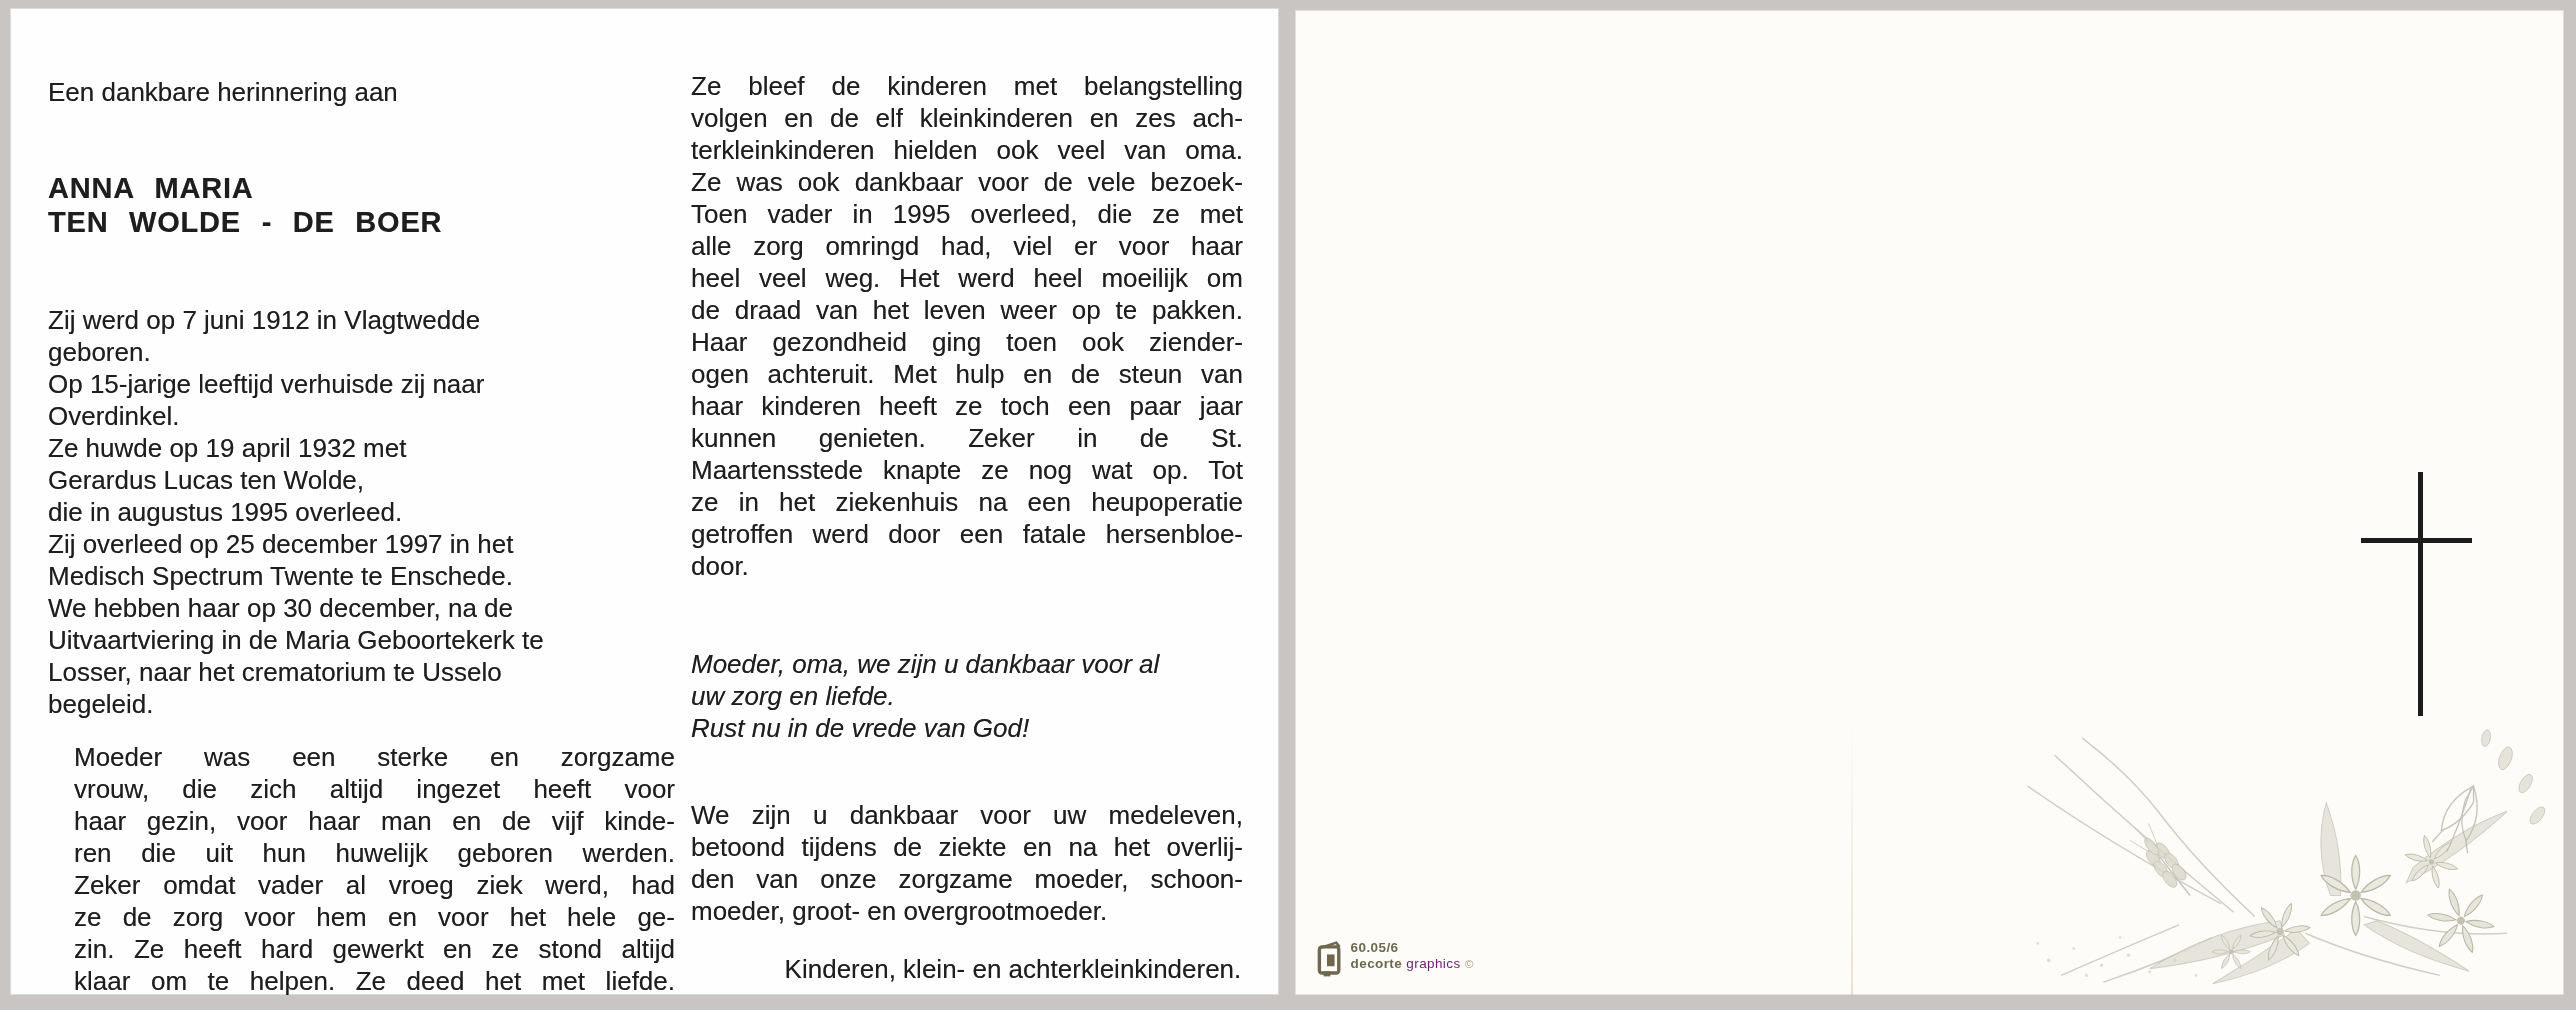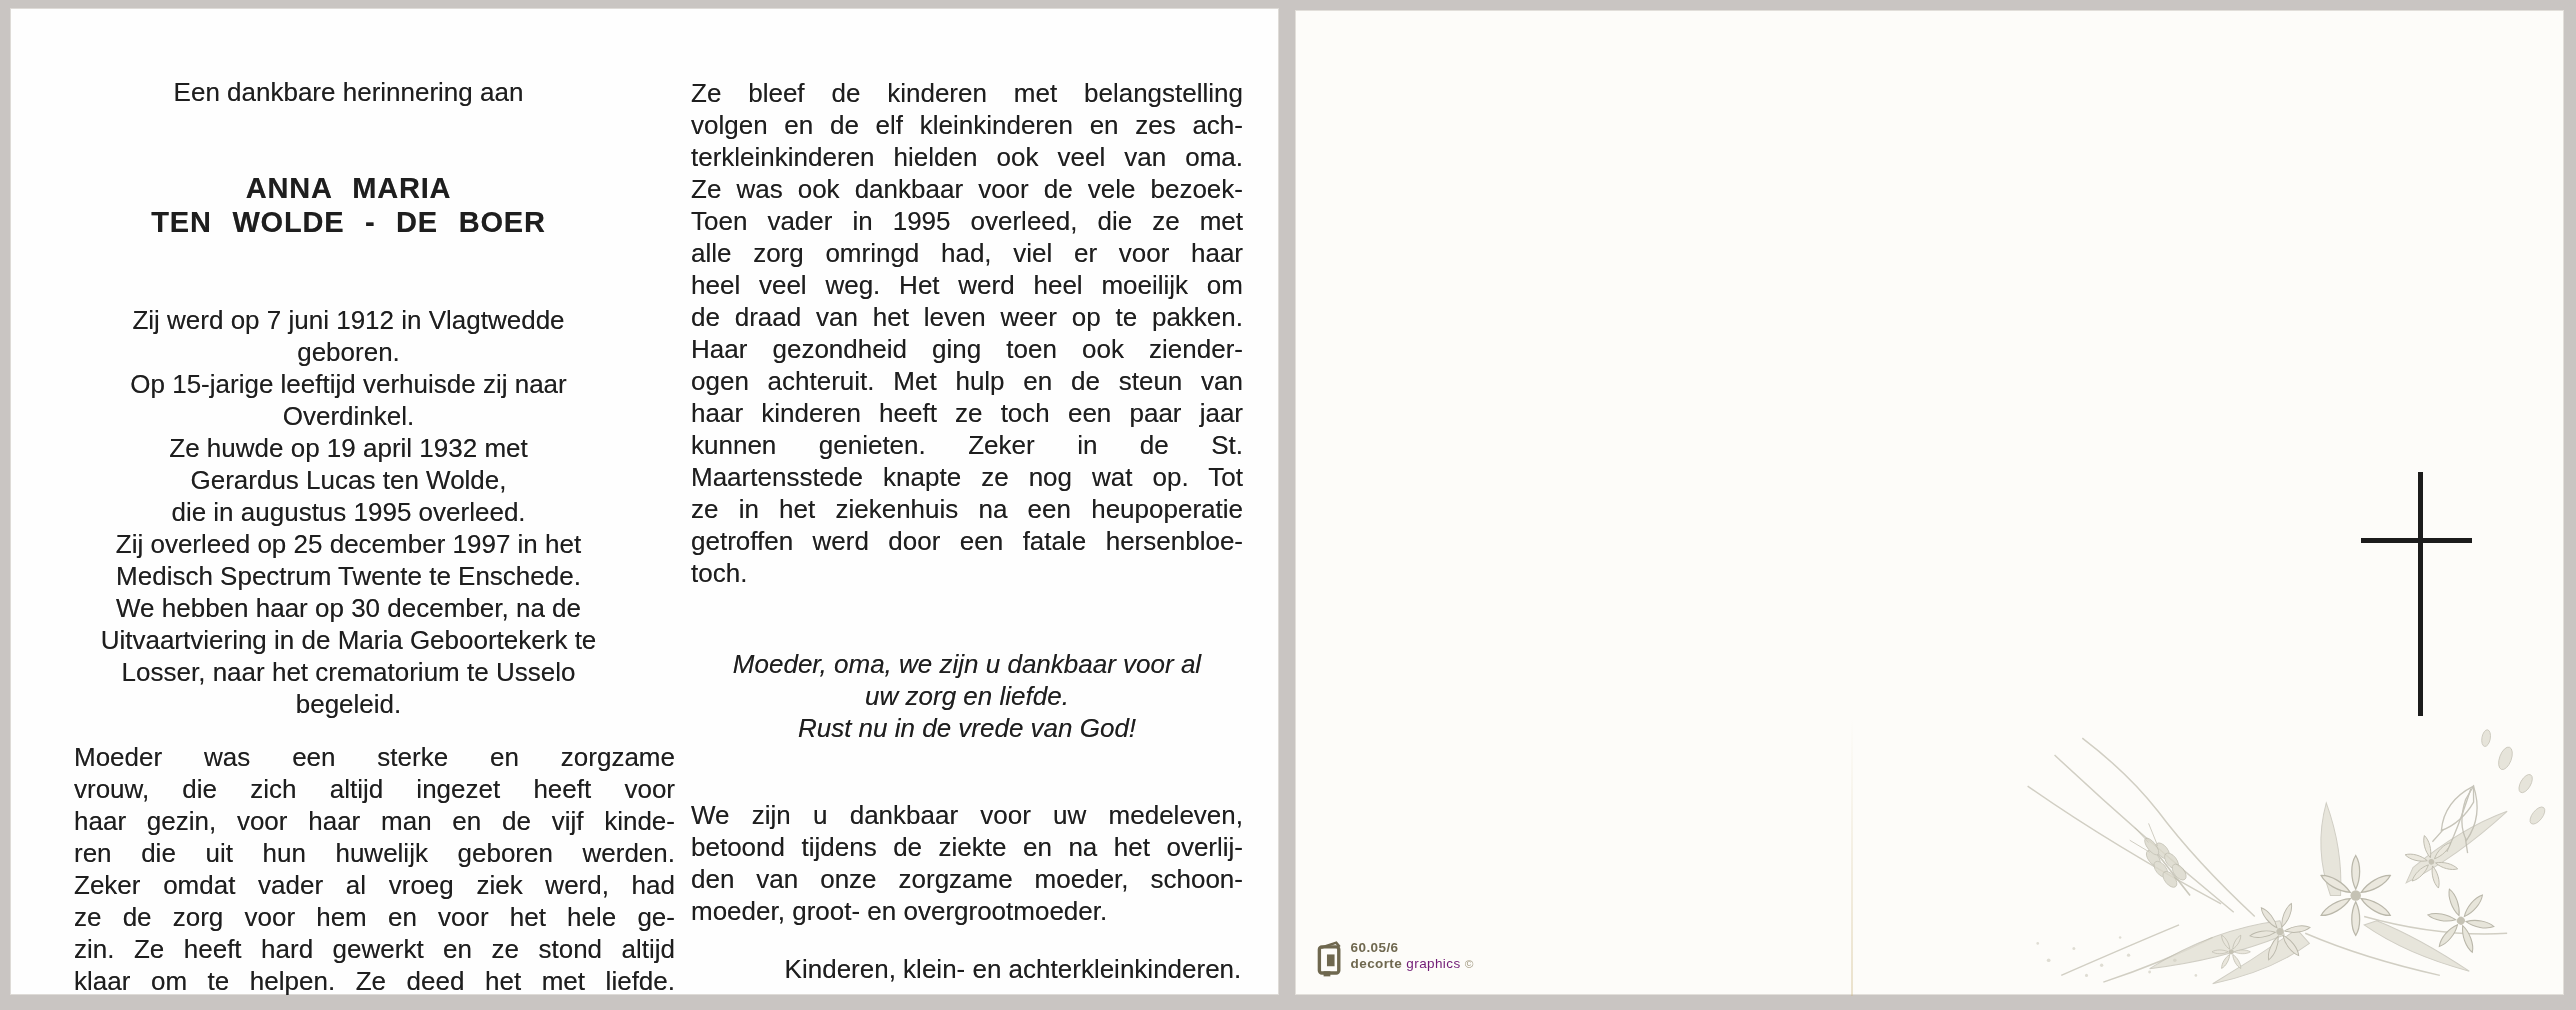--- a/index.html
+++ b/index.html
@@ -18,29 +18,29 @@
     left:1295px;top:10px;width:1269px;height:985px;
     background:#fdfcf9;border:0.8px solid #e2dfda;
   }
   .tblock{
     position:absolute;color:#1e1e1e;
     font-size:26px;line-height:32px;
     text-shadow:0 0 0.5px rgba(25,25,25,.55);
   }
   .c1{left:37px;width:601px;}
   .c2{left:680px;width:552px;}
-  .centered{text-align:center;white-space:pre-line;}
+  .centered{text-align:left;white-space:pre-line;}
   #c1-header{top:67px;}
   #c1-name{
     top:162px;font-weight:bold;font-size:29px;line-height:34px;
     letter-spacing:0.8px;word-spacing:11.8px;
   }
   #c1-intro{top:295px;}
   #c1-para{top:732px;margin-left:26px;}
-  #c2-para1{top:68px;}
+  #c2-para1{top:61px;}
   #c2-tribute{top:639px;font-style:italic;}
   #c2-para2{top:790px;}
   #c2-signature{top:944px;text-align:right;padding-right:1.7px;box-sizing:border-box;}
   .jl{text-align:justify;text-align-last:justify;}
   .jl-end{text-align-last:left;}
   
   .cross-bar{position:absolute;background:#1c1c1c;}
   #cross-v{left:1122px;top:461px;width:5px;height:244px;}
   #cross-h{left:1065px;top:527px;width:111px;height:5px;}
   
@@ -106,21 +106,21 @@
     <div class="jl">alle zorg omringd had, viel er voor haar</div>
     <div class="jl">heel veel weg. Het werd heel moeilijk om</div>
     <div class="jl">de draad van het leven weer op te pakken.</div>
     <div class="jl">Haar gezondheid ging toen ook ziender-</div>
     <div class="jl">ogen achteruit. Met hulp en de steun van</div>
     <div class="jl">haar kinderen heeft ze toch een paar jaar</div>
     <div class="jl">kunnen genieten. Zeker in de St.</div>
     <div class="jl">Maartensstede knapte ze nog wat op. Tot</div>
     <div class="jl">ze in het ziekenhuis na een heupoperatie</div>
     <div class="jl">getroffen werd door een fatale hersenbloe-</div>
-    <div class="jl jl-end">toch.</div>
+    <div class="jl jl-end">door.</div>
   </div>
 
   <div class="tblock c2 centered" id="c2-tribute">Moeder, oma, we zijn u dankbaar voor al
 uw zorg en liefde.
 Rust nu in de vrede van God!</div>
 
   <div class="tblock c2" id="c2-para2">
     <div class="jl">We zijn u dankbaar voor uw medeleven,</div>
     <div class="jl">betoond tijdens de ziekte en na het overlij-</div>
     <div class="jl">den van onze zorgzame moeder, schoon-</div>

